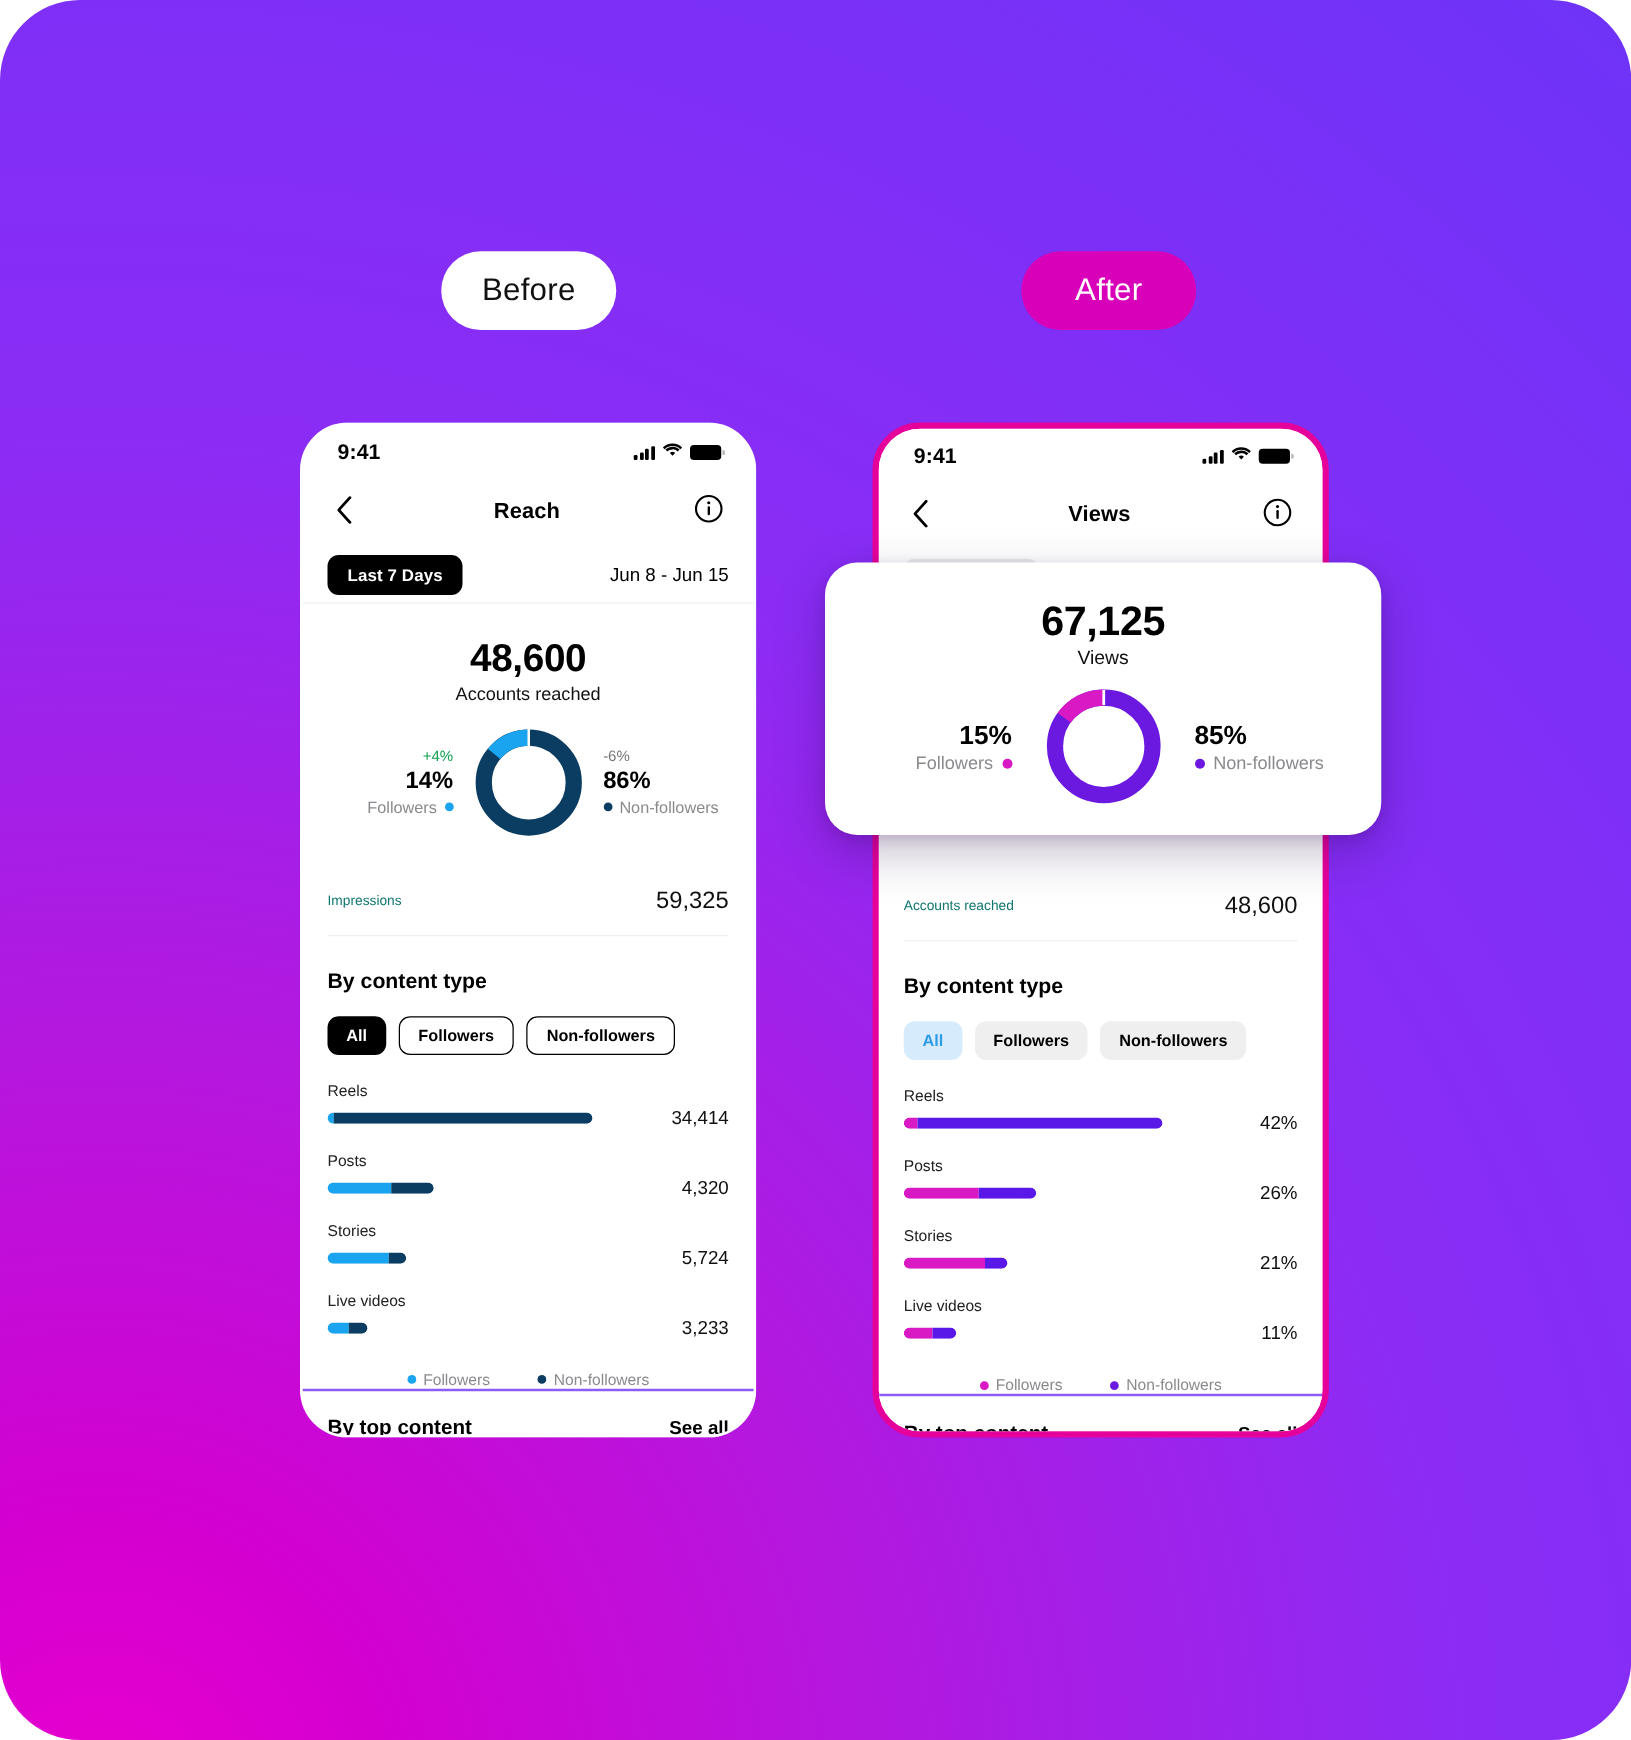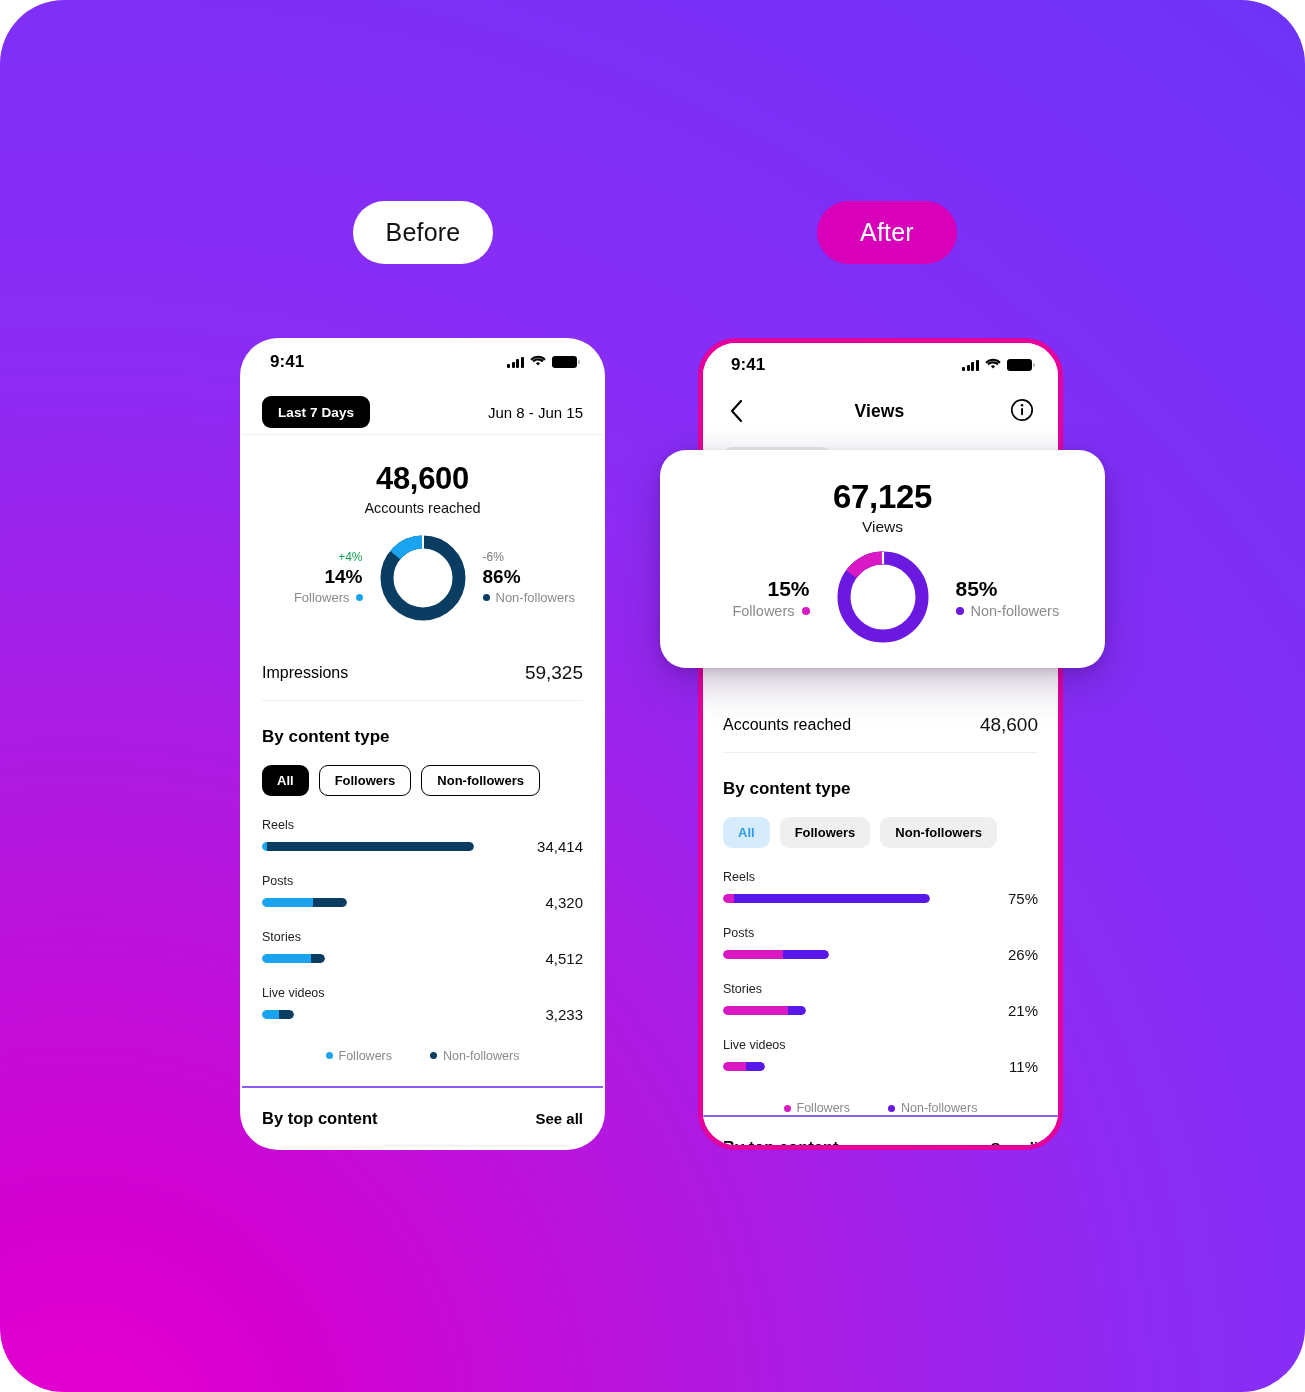--- a/index.html
+++ b/index.html
@@ -175,21 +175,21 @@
   .donut { position: relative; flex: 0 0 auto; }
   .donut svg { display: block; }
 
   
   .metric-row {
     display: flex; align-items: center; justify-content: space-between;
     padding: 0 20px;
     height: 54px;
     flex: 0 0 auto;
   }
-  .metric-name { font-size: 16px; color: #000000; }
+  .metric-name { font-size: 11px; color: #0f766e; }
   .metric-val  { font-size: 19px; color: #111; }
 
   
   .section-title {
     font-size: 17px; font-weight: 700; color: #000;
     padding: 26px 20px 0 20px;
     flex: 0 0 auto;
   }
 
   .chips {
@@ -303,20 +303,35 @@
           </span>
         <span>
           <svg width="16" height="12" viewBox="0 0 16 12">
               <path d="M8 10.6 5.9 8.3a3.1 3.1 0 0 1 4.2 0L8 10.6Zm0-5.1c-1.6 0-3.1.6-4.2 1.7L2.3 5.6A8.2 8.2 0 0 1 8 3.3c2.2 0 4.2.9 5.7 2.3l-1.5 1.6A5.9 5.9 0 0 0 8 5.5ZM8 .8c3 0 5.7 1.2 7.7 3.1l-1.4 1.5A9 9 0 0 0 8 2.8a9 9 0 0 0-6.3 2.6L.3 3.9A10.9 10.9 0 0 1 8 .8Z" fill="#000"></path>
             </svg>
         </span>
         <span class="batt"></span>
       </div>
     </div>
 
+    <div class="navbar">
+      <div class="nav-back">
+        <svg width="13" height="22" viewBox="0 0 13 22" fill="none">
+            <path d="M11 1 2 11l9 10" stroke="#000" stroke-width="2.1" stroke-linecap="round" stroke-linejoin="round"></path>
+          </svg>
+      </div>
+      <div class="nav-title">Reach</div>
+      <div class="nav-info">
+        <svg width="24" height="24" viewBox="0 0 24 24">
+            <circle cx="12" cy="12" r="10.2" fill="none" stroke="#000" stroke-width="1.7"></circle>
+            <circle cx="12" cy="7.2" r="1.25" fill="#000"></circle>
+            <rect x="11.1" y="10" width="1.9" height="7.2" rx=".95" fill="#000"></rect>
+          </svg>
+      </div>
+    </div>
 
     <div class="range-row">
       <div class="range-pill dark">Last 7 Days</div>
       <div class="range-dates">Jun 8 - Jun 15</div>
     </div>
 
     <div class="hr"></div>
 
     <div class="hero">
       <div class="hero-num">48,600</div>
@@ -393,21 +408,21 @@
       </div>
       <div class="bar-item">
         <div class="bar-label">Stories</div>
         <div class="bar-line">
           <div class="bar-track">
               <div class="bar-fill" style="width:25.5%">
             <div class="bar-seg a" style="width:78%;background:#1AA3EE"></div>
             <div class="bar-seg b" style="width:22%;background:#0B3D62"></div>
           </div>
             </div>
-          <div class="bar-val">4,512</div>
+          <div class="bar-val">5,724</div>
         </div>
       </div>
       <div class="bar-item">
         <div class="bar-label">Live videos</div>
         <div class="bar-line">
           <div class="bar-track">
               <div class="bar-fill" style="width:13%">
             <div class="bar-seg a" style="width:52%;background:#1AA3EE"></div>
             <div class="bar-seg b" style="width:48%;background:#0B3D62"></div>
           </div>
@@ -500,21 +515,21 @@
     <div class="bars">
       <div class="bar-item">
         <div class="bar-label">Reels</div>
         <div class="bar-line">
           <div class="bar-track">
               <div class="bar-fill" style="width:86%">
             <div class="bar-seg a" style="width:5.4%;background:#D919C4"></div>
             <div class="bar-seg b" style="width:94.6%;background:#5A18E8"></div>
           </div>
             </div>
-          <div class="bar-val">75%</div>
+          <div class="bar-val">42%</div>
         </div>
       </div>
       <div class="bar-item">
         <div class="bar-label">Posts</div>
         <div class="bar-line">
           <div class="bar-track">
               <div class="bar-fill" style="width:44%">
             <div class="bar-seg a" style="width:57%;background:#D919C4"></div>
             <div class="bar-seg b" style="width:43%;background:#5A18E8"></div>
           </div>

